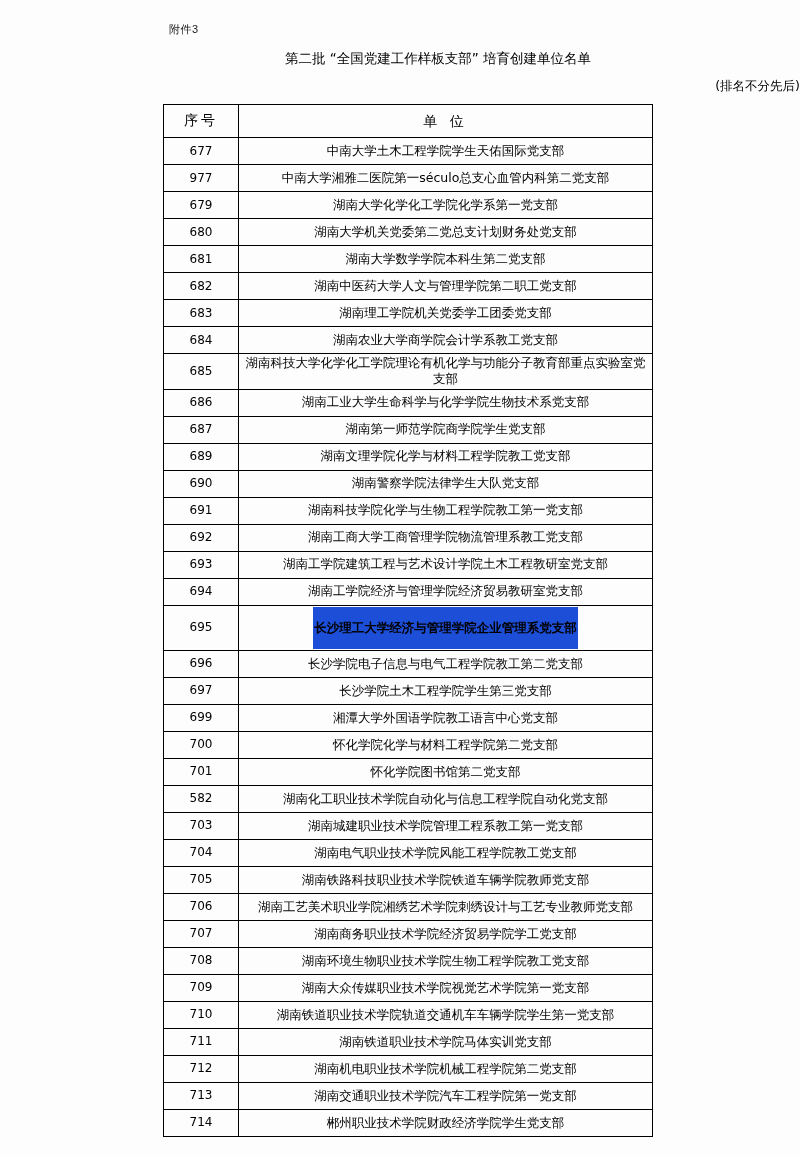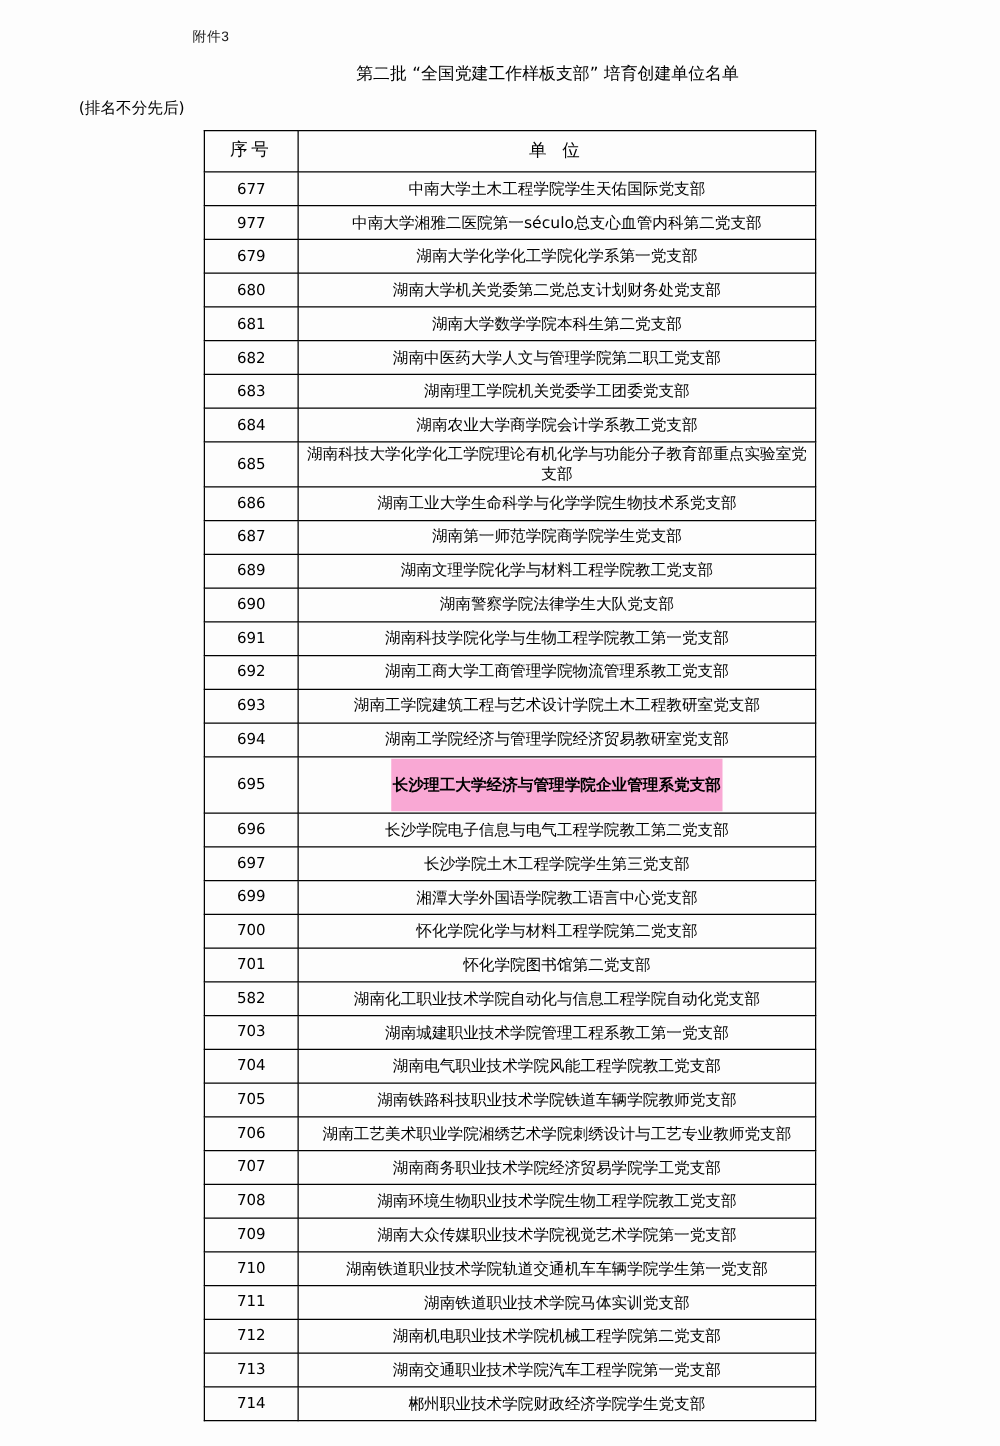--- a/index.html
+++ b/index.html
@@ -16,21 +16,21 @@
     overflow: hidden;
   }
   .page {
     width: 800px;
     height: 1157px;
     position: relative;
     background: #fdfdfd;
   }
   .attachment-label {
     position: absolute;
-    left: 154px;
+    left: 169px;
     top: 22px;
     font-size: 11px;
     font-family: "Liberation Sans", sans-serif;
     color: #1a1a1a;
     letter-spacing: 0.5px;
   }
   .doc-title {
     position: absolute;
     left: 16px;
     right: 0;
@@ -39,21 +39,21 @@
     font-size: 13.5px;
     font-family: "DejaVu Sans", sans-serif;
     color: #000;
     padding-left: 60px;
   }
   .doc-subtitle {
     position: absolute;
     left: 0;
     right: 0;
     top: 78px;
-    text-align: left;
+    text-align: right;
     font-size: 12.5px;
     font-family: "DejaVu Sans", sans-serif;
     color: #000;
     padding-left: 63px;
   }
   .table-wrap {
     position: absolute;
     left: 163px;
     top: 104px;
     width: 479px;
@@ -93,21 +93,21 @@
   tr.row td {
     height: 24px;
   }
   .shrink-1 { font-size: 11.6px; }
   .shrink-2 { font-size: 10.8px; }
   .shrink-3 { font-size: 10.2px; }
   .two-line {
     line-height: 1.45;
   }
   .hl {
-    background: #f9a8d4;
+    background: #1d4ed8;
     font-weight: bold;
     display: inline-block;
     padding: 13px 1px;
   }
 </style>
 </head>
 <body>
 
 <div class="page">
 

